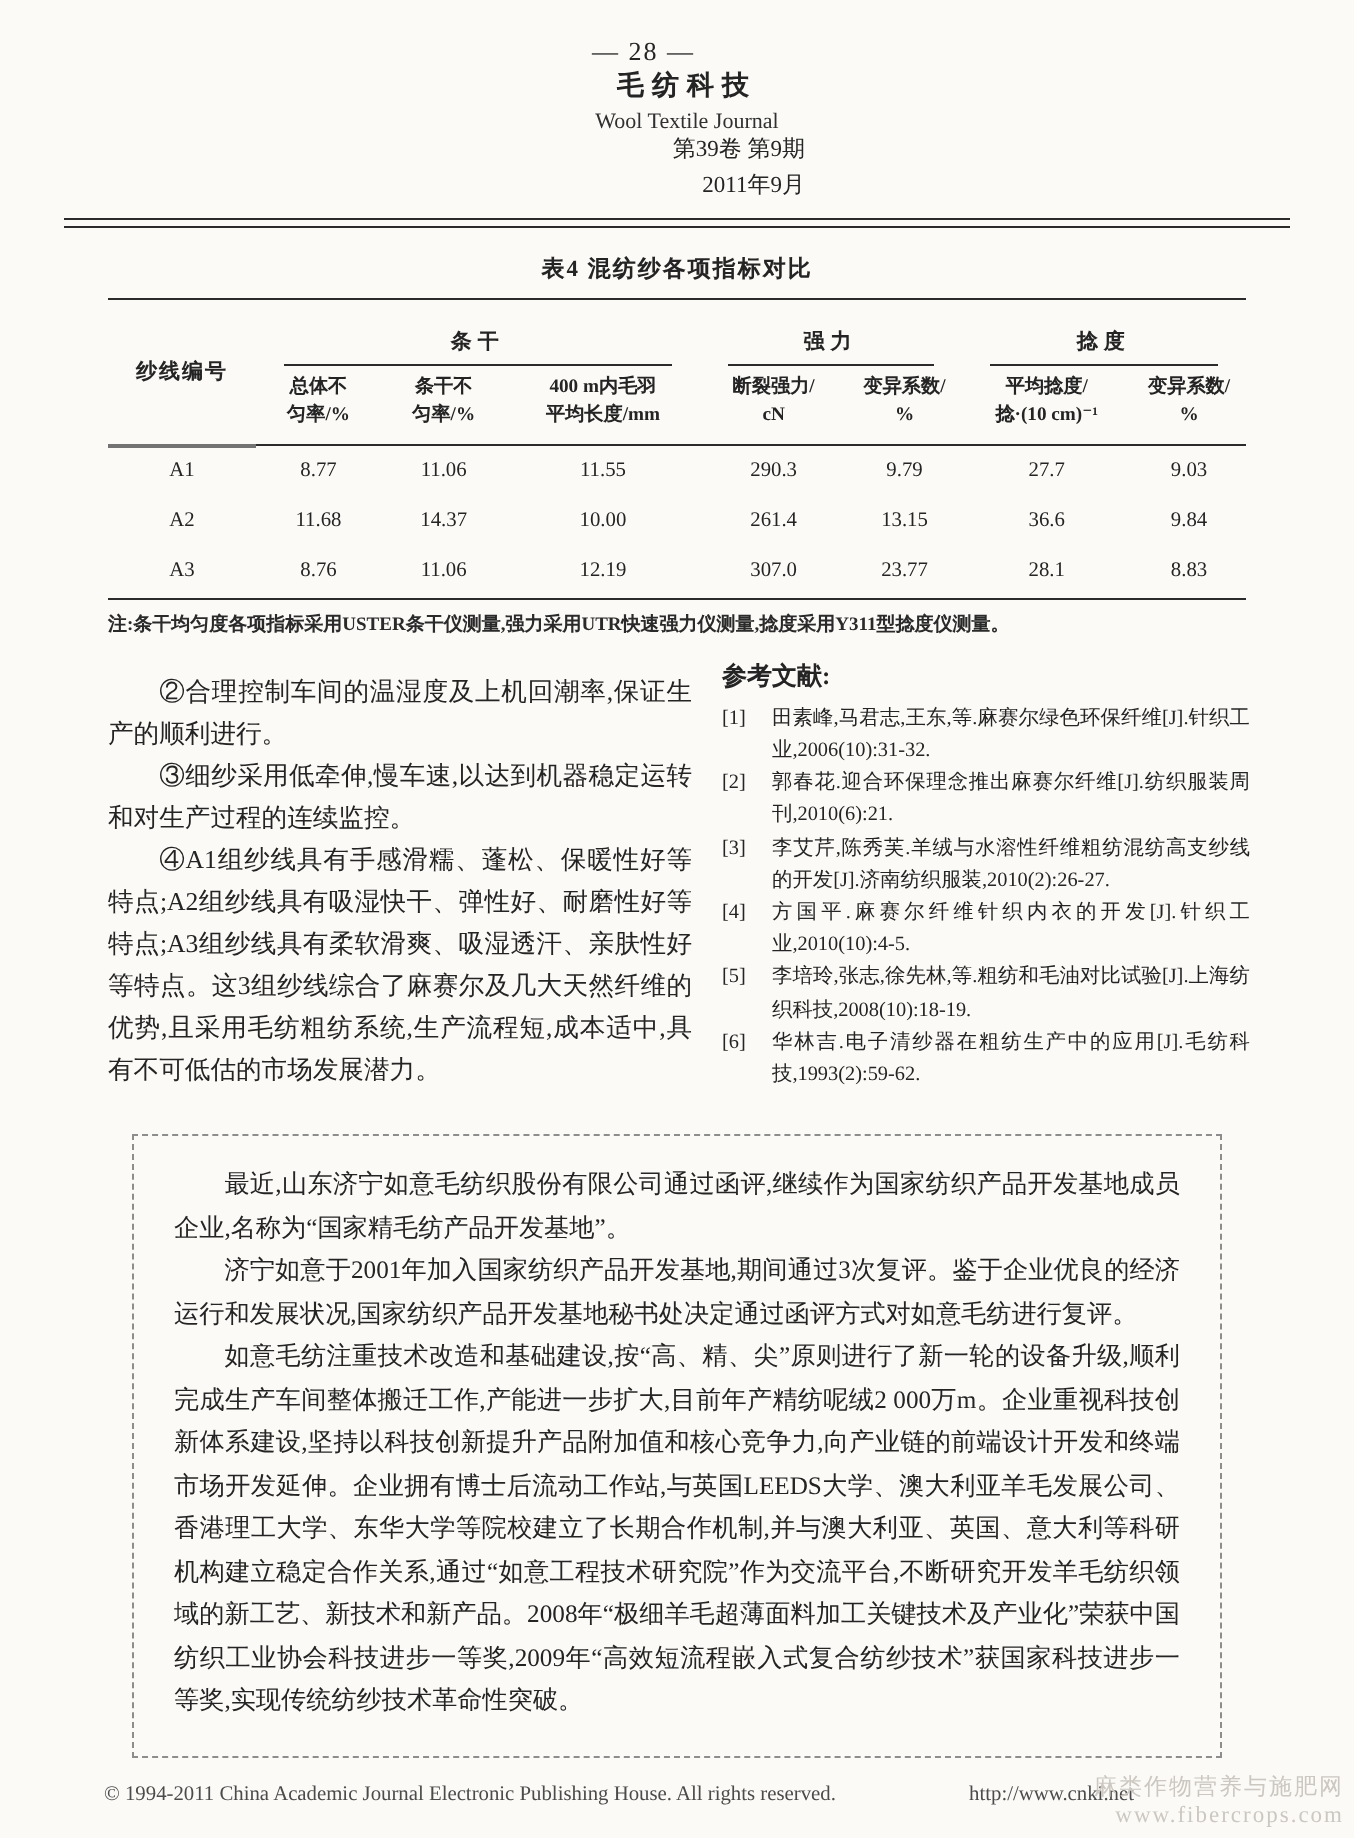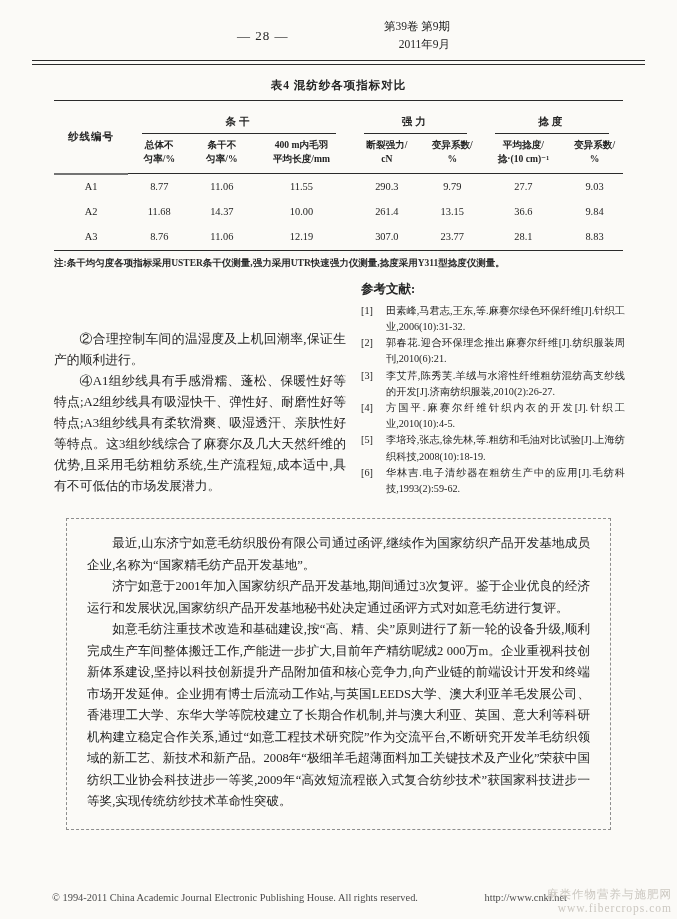--- a/index.html
+++ b/index.html
@@ -2,21 +2,21 @@
 <html lang="zh"><head>
 <meta charset="utf-8">
 <style>
   html,body{margin:0;padding:0;}
   body{
     width:677px;height:919px;position:relative;overflow:hidden;
     background:#fbfaf7;color:#242424;
     font-family:"Liberation Serif","DejaVu Serif",serif;
   }
   
-  .hdr{display:flex;justify-content:center;align-items:center;padding:18px 40px 2px 50px;}
+  .hdr{display:flex;justify-content:flex-end;align-items:center;padding:18px 40px 2px 50px;flex-direction:column;}
   .hdr-left{font-size:13px;width:95px;letter-spacing:1px;}
   .hdr-center{text-align:center;flex:1;}
   .jcn{font-size:13.5px;font-weight:bold;letter-spacing:4px;}
   .jen{font-size:11px;margin-top:3px;color:#303030;}
   .hdr-right{text-align:right;font-size:11.5px;width:118px;line-height:1.55;}
   .double-rule{margin:4px 32px 0;height:3px;border-top:1.4px solid #2b2b2b;border-bottom:1px solid #2b2b2b;}
   
   .tbl-caption{text-align:center;font-weight:bold;font-size:11.5px;margin:13px 0 7px;letter-spacing:1px;}
   table.data-table{
     border-collapse:collapse;margin:0 54px;width:569px;table-layout:fixed;
@@ -46,20 +46,24 @@
        font-size:10.4px;color:#4b4b4b;white-space:nowrap;}
   .watermark{position:absolute;right:5px;bottom:4px;text-align:right;color:#ccc8c1;font-size:11.5px;line-height:13.5px;letter-spacing:1px;}
 </style>
 </head>
 <body>
 
 <div>
 
   <header class="hdr">
     <div class="hdr-left">— 28 —</div>
+    <div class="hdr-center">
+      <div class="jcn">毛纺科技</div>
+      <div class="jen">Wool Textile Journal</div>
+    </div>
     <div class="hdr-right">
       <div>第39卷  第9期</div>
       <div>2011年9月</div>
     </div>
   </header>
   <div class="double-rule"></div>
 
   <div class="tbl-caption">表4  混纺纱各项指标对比</div>
 
   <table class="data-table">
@@ -121,20 +125,21 @@
         <td>28.1</td>
         <td>8.83</td>
       </tr>
     </tbody>
   </table>
   <div class="tbl-note">注:条干均匀度各项指标采用USTER条干仪测量,强力采用UTR快速强力仪测量,捻度采用Y311型捻度仪测量。</div>
 
   <div class="cols">
     <div class="col-left">
       <p>②合理控制车间的温湿度及上机回潮率,保证生产的顺利进行。</p>
+      <p>③细纱采用低牵伸,慢车速,以达到机器稳定运转和对生产过程的连续监控。</p>
       <p>④A1组纱线具有手感滑糯、蓬松、保暖性好等特点;A2组纱线具有吸湿快干、弹性好、耐磨性好等特点;A3组纱线具有柔软滑爽、吸湿透汗、亲肤性好等特点。这3组纱线综合了麻赛尔及几大天然纤维的优势,且采用毛纺粗纺系统,生产流程短,成本适中,具有不可低估的市场发展潜力。</p>
     </div>
     <div class="col-right">
       <div class="refs-title">参考文献:</div>
       <div class="ref">
         <span class="ref-m">[1]</span>
         <span>田素峰,马君志,王东,等.麻赛尔绿色环保纤维[J].针织工业,2006(10):31-32.</span>
       </div>
       <div class="ref">
         <span class="ref-m">[2]</span>

